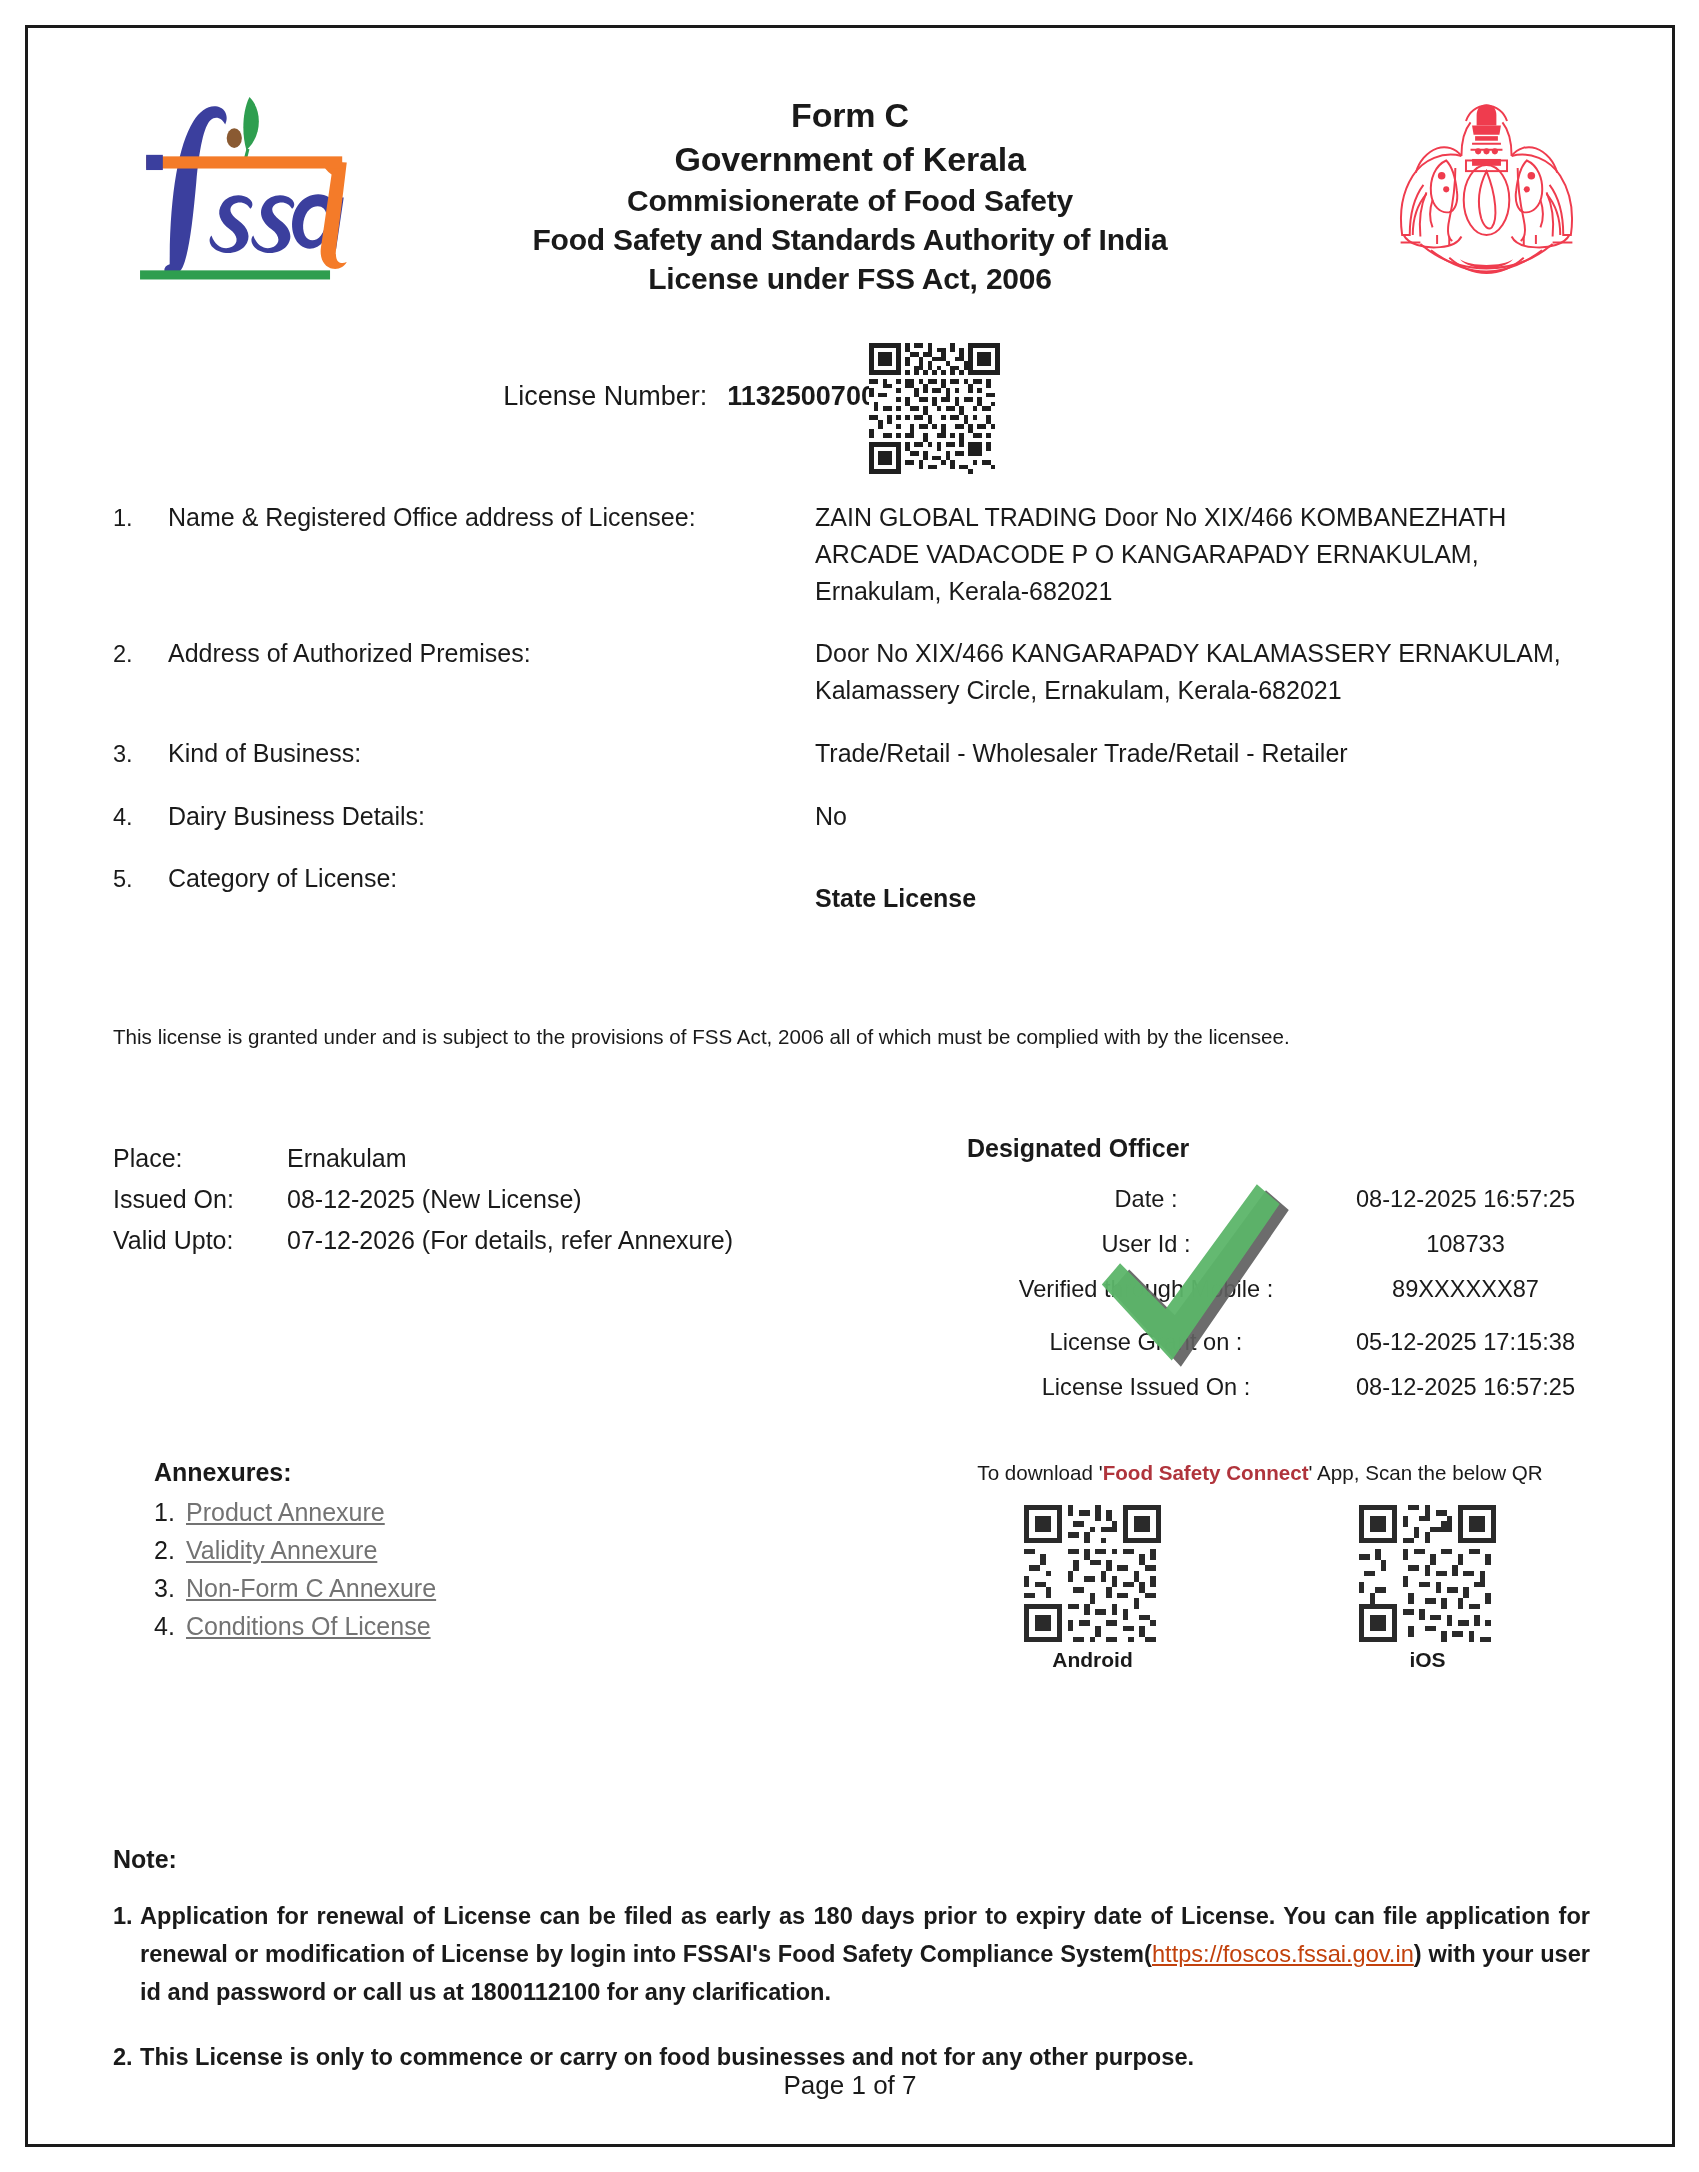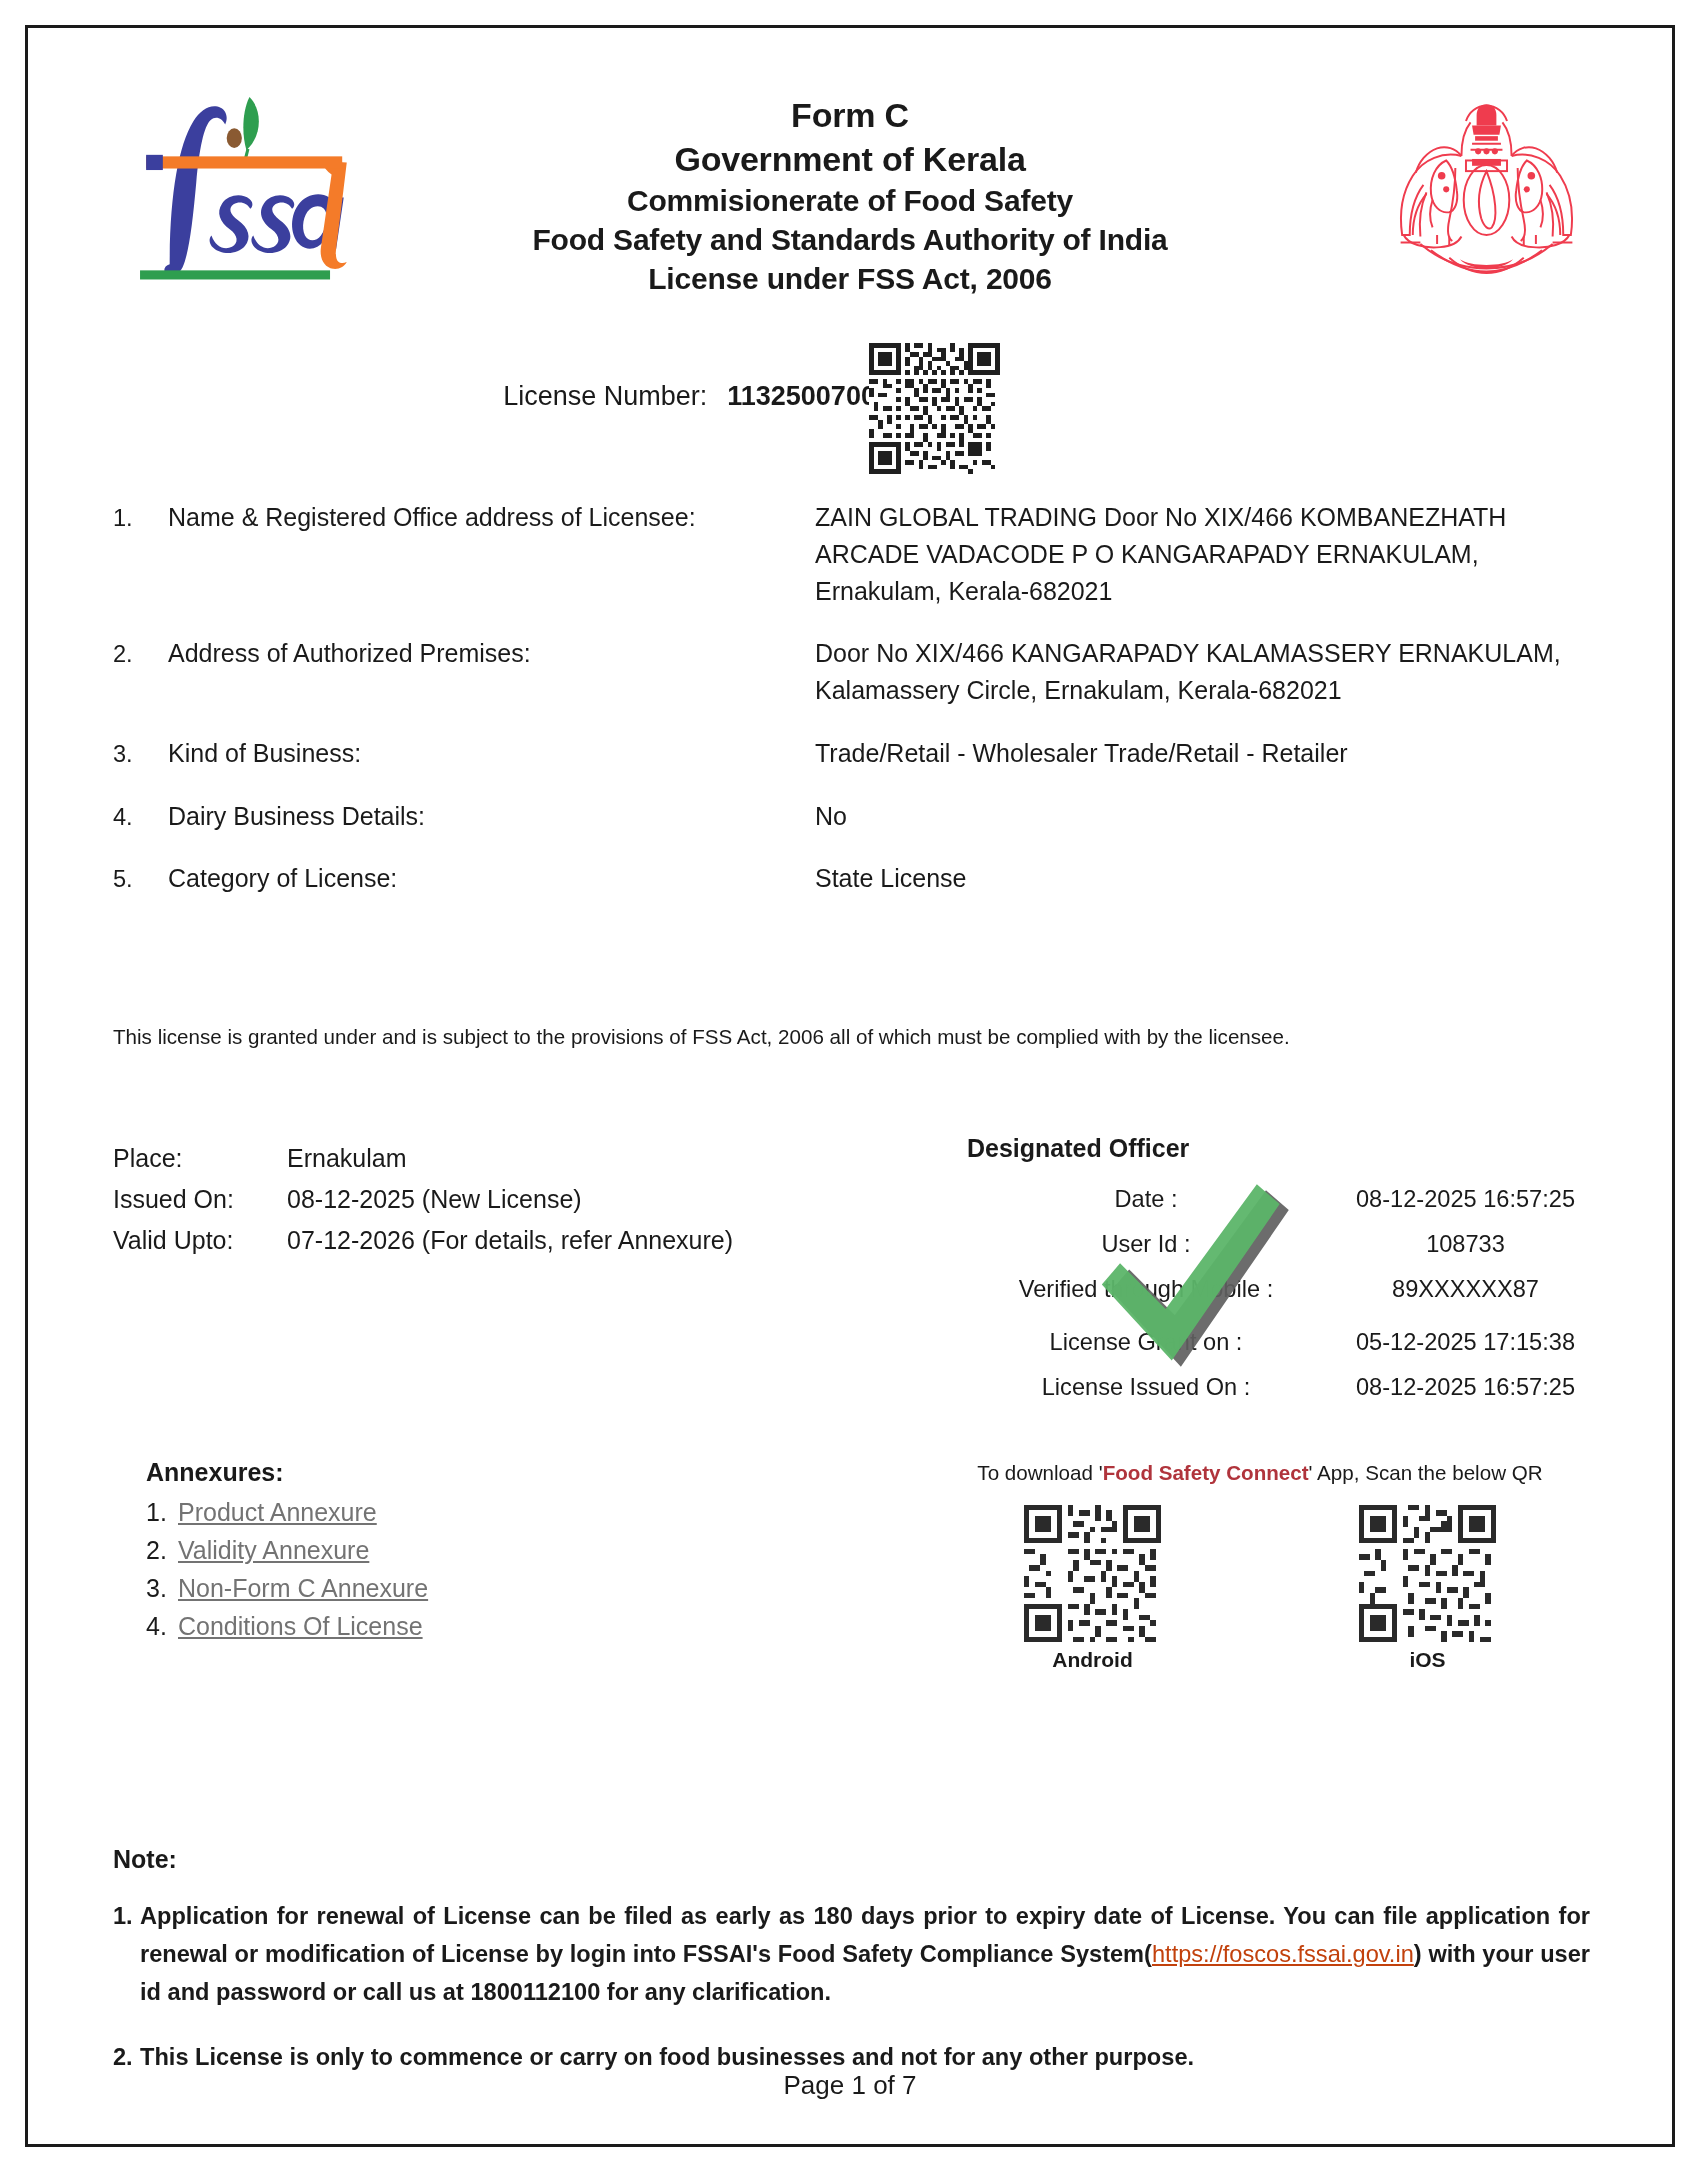--- a/index.html
+++ b/index.html
@@ -174,21 +174,21 @@
     top: 1163px;
     width: 213px;
     height: 228px;
     z-index: 2;
     pointer-events: none;
   }
 
   
   .annex-block {
     position: absolute;
-    left: 146px;
+    left: 154px;
     top: 1458px;
     font-size: 25px;
   }
   .annex-title {
     font-weight: bold;
     margin-bottom: 6px;
   }
   .annex-item {
     display: flex;
     line-height: 1.52;
@@ -548,21 +548,21 @@
 Trade/Retail - Retailer</div>
     </div>
     <div class="drow" style="margin-top:23px;">
       <div class="dnum">4.</div>
       <div class="dlabel">Dairy Business Details:</div>
       <div class="dvalue">No</div>
     </div>
     <div class="drow" style="margin-top:23px;">
       <div class="dnum">5.</div>
       <div class="dlabel">Category of License:</div>
-      <div class="dvalue bold" style="font-weight:normal;">State License</div>
+      <div class="dvalue bold" style="font-weight:bold;margin-top:20px;">State License</div>
     </div>
   </div>
 
   <div class="granted">This license is granted under and is subject to the provisions of FSS Act, 2006 all of which must be complied with by the licensee.</div>
 
   <div class="place-block">
     <div class="prow">
       <div class="plabel">Place:</div>
       <div class="pvalue">Ernakulam</div>
     </div>

